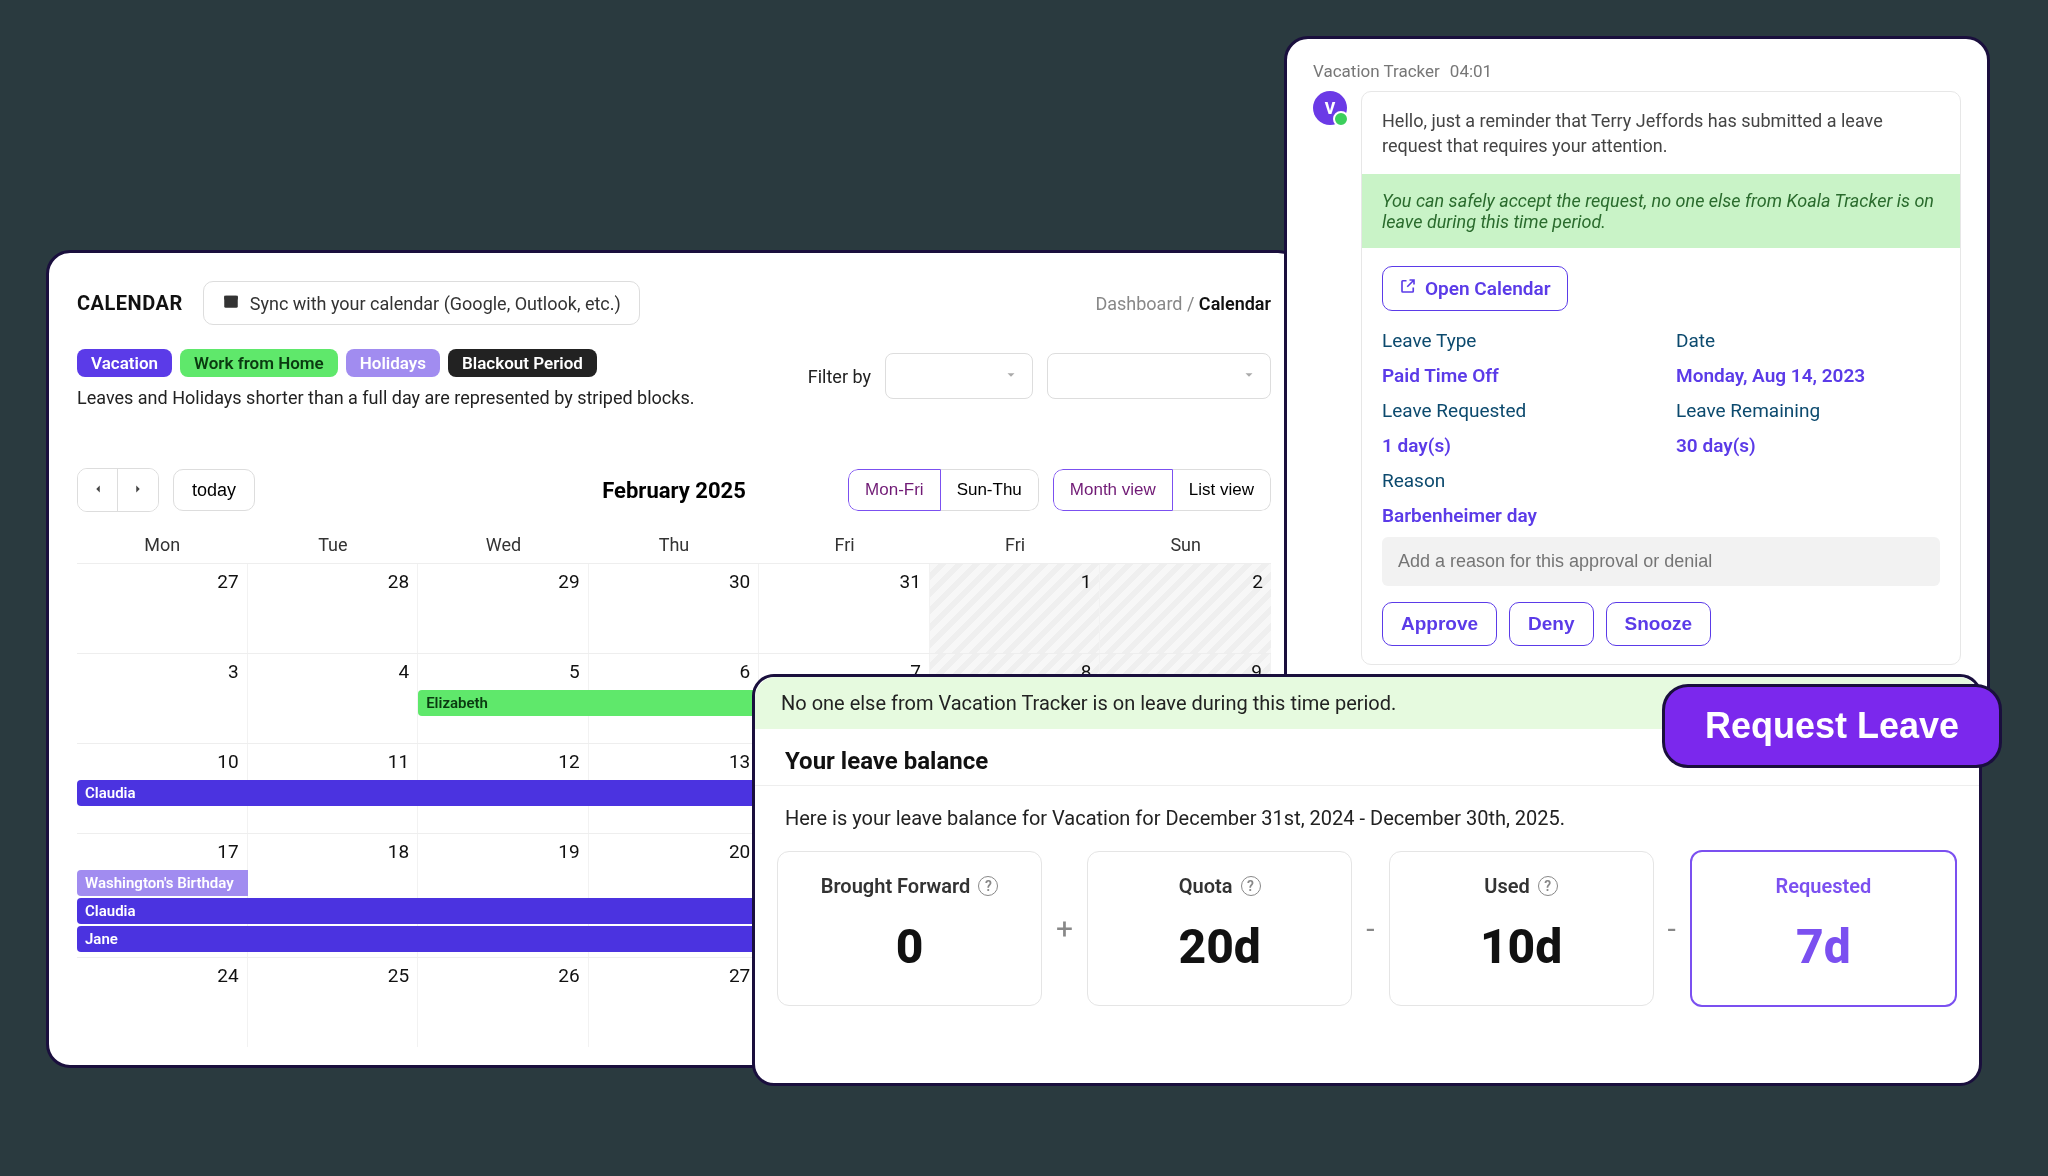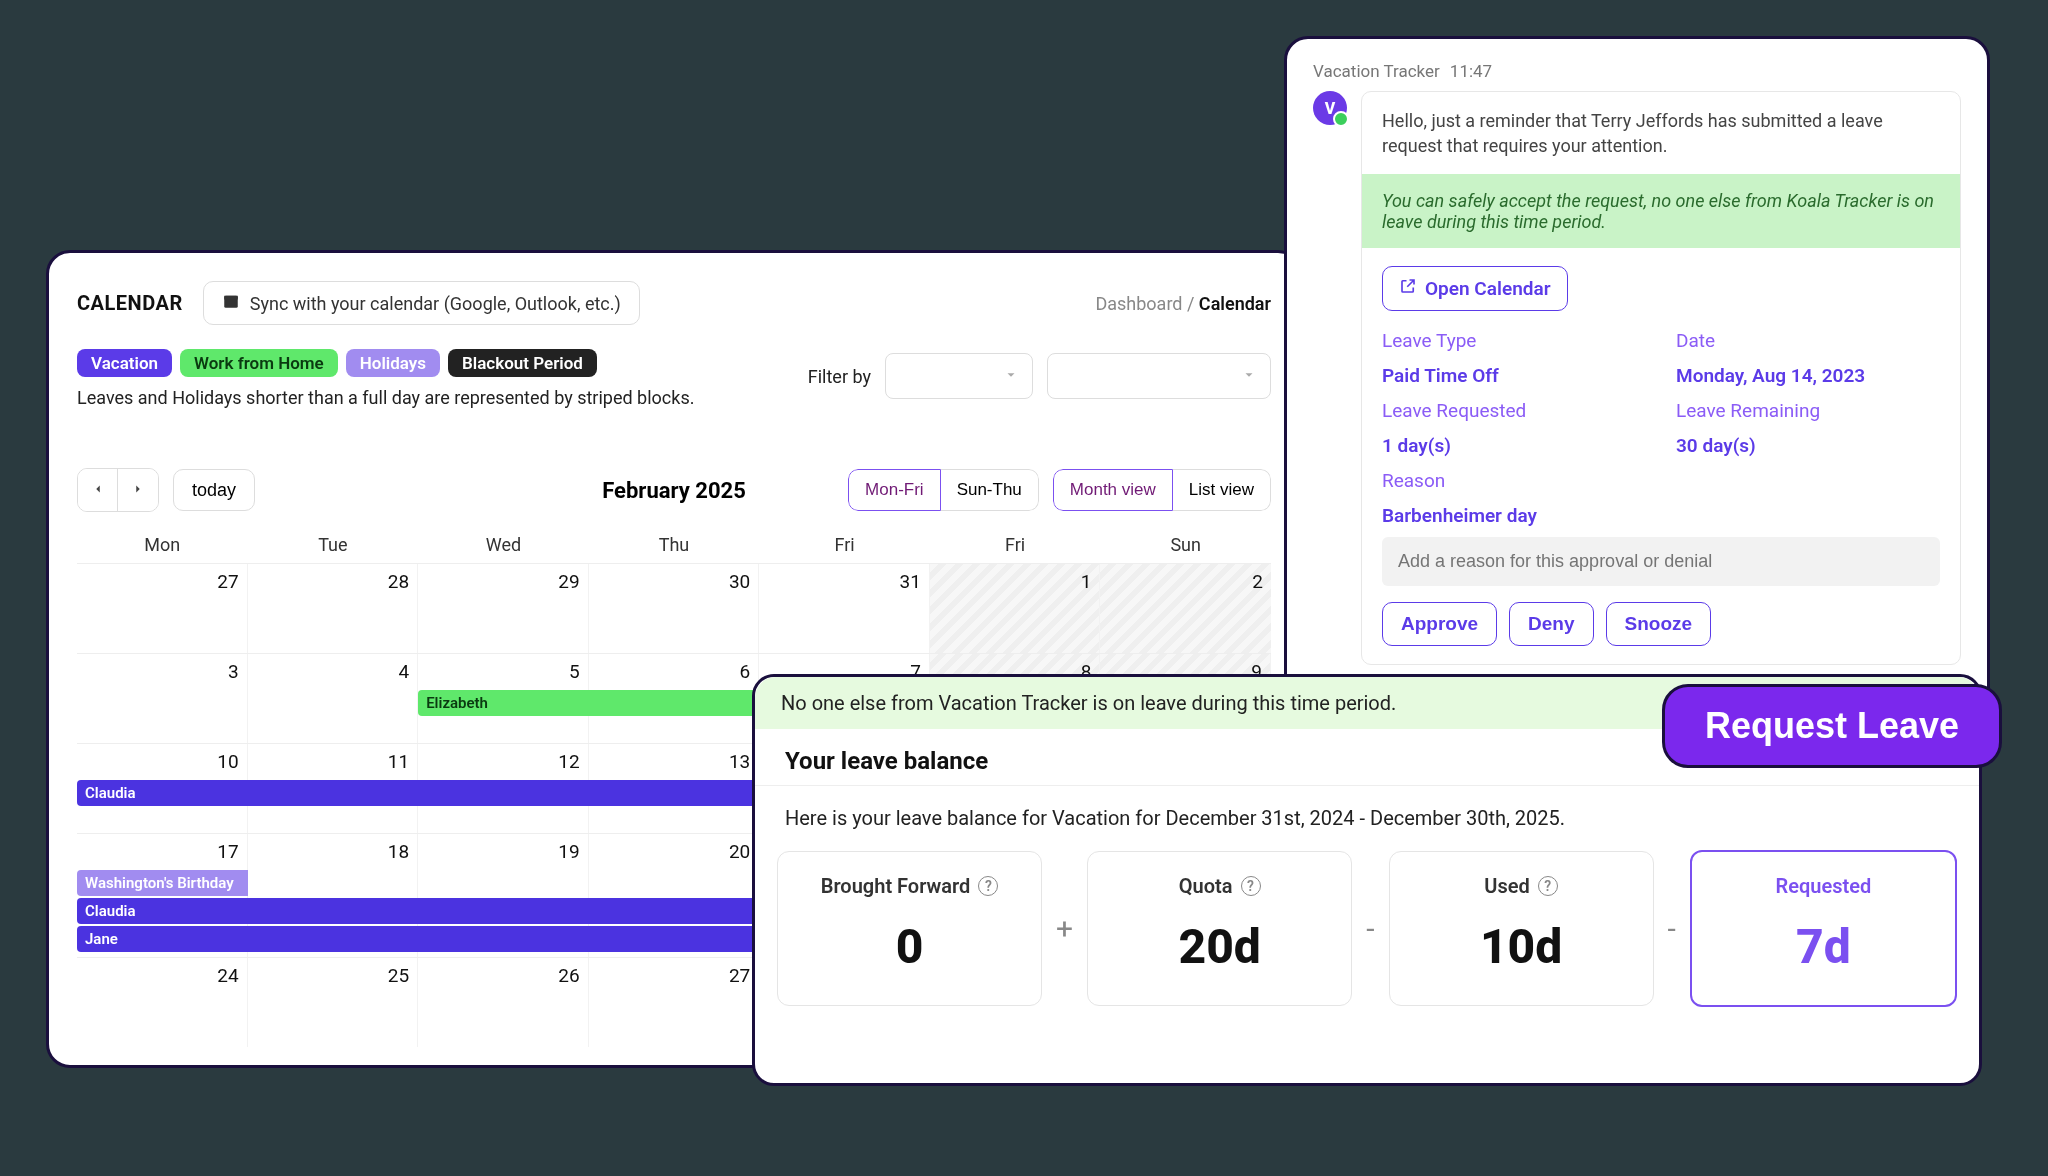--- a/index.html
+++ b/index.html
@@ -143,21 +143,21 @@
   .open-cal {
     display:inline-flex; align-items:center; gap:8px;
     border:1.5px solid #5b3be8; border-radius:10px; padding:10px 16px;
     color:#5b3be8; font-size:19px; font-weight:600; cursor:pointer; margin-bottom:18px;
   }
   .open-cal svg { width:18px; height:18px; stroke:#5b3be8; fill:none; stroke-width:2.2; }
   .kv-grid {
     display:grid; grid-template-columns:1fr 1fr; row-gap:12px; column-gap:30px;
     font-size:19px;
   }
-  .kv-grid .k { color:#8b5cf6; }
+  .kv-grid .k { color:#0c4a6e; }
   .kv-grid .v { color:#5b3be8; font-weight:600; }
   .reason-input {
     width:100%; background:#f2f2f2; border:none; border-radius:6px;
     padding:14px 16px; font-size:18px; color:#666; margin-top:10px;
   }
   .notif-btns { display:flex; gap:12px; margin-top:16px; }
   .obtn {
     border:1.5px solid #5b3be8; color:#5b3be8; background:#fff;
     border-radius:10px; padding:10px 18px; font-size:19px; font-weight:600; cursor:pointer;
   }
@@ -406,21 +406,21 @@
         <div class="cell">
           <div class="dnum">2</div>
         </div>
       </div>
     </div>
 </div>
 
 <div class="panel notif">
   <div class="notif-hdr">
     <span>Vacation Tracker</span>
-    <span>11:47</span>
+    <span>04:01</span>
   </div>
   <div class="notif-body-wrap">
     <div class="notif-icon">V</div>
     <div class="notif-card">
       <div class="notif-msg">Hello, just a reminder that Terry Jeffords has submitted a leave request that requires your attention.</div>
       <div class="notif-ok">You can safely accept the request, no one else from Koala Tracker is on leave during this time period.</div>
       <div class="notif-main">
         <div class="open-cal">
           <span>
             <svg viewBox="0 0 24 24">

